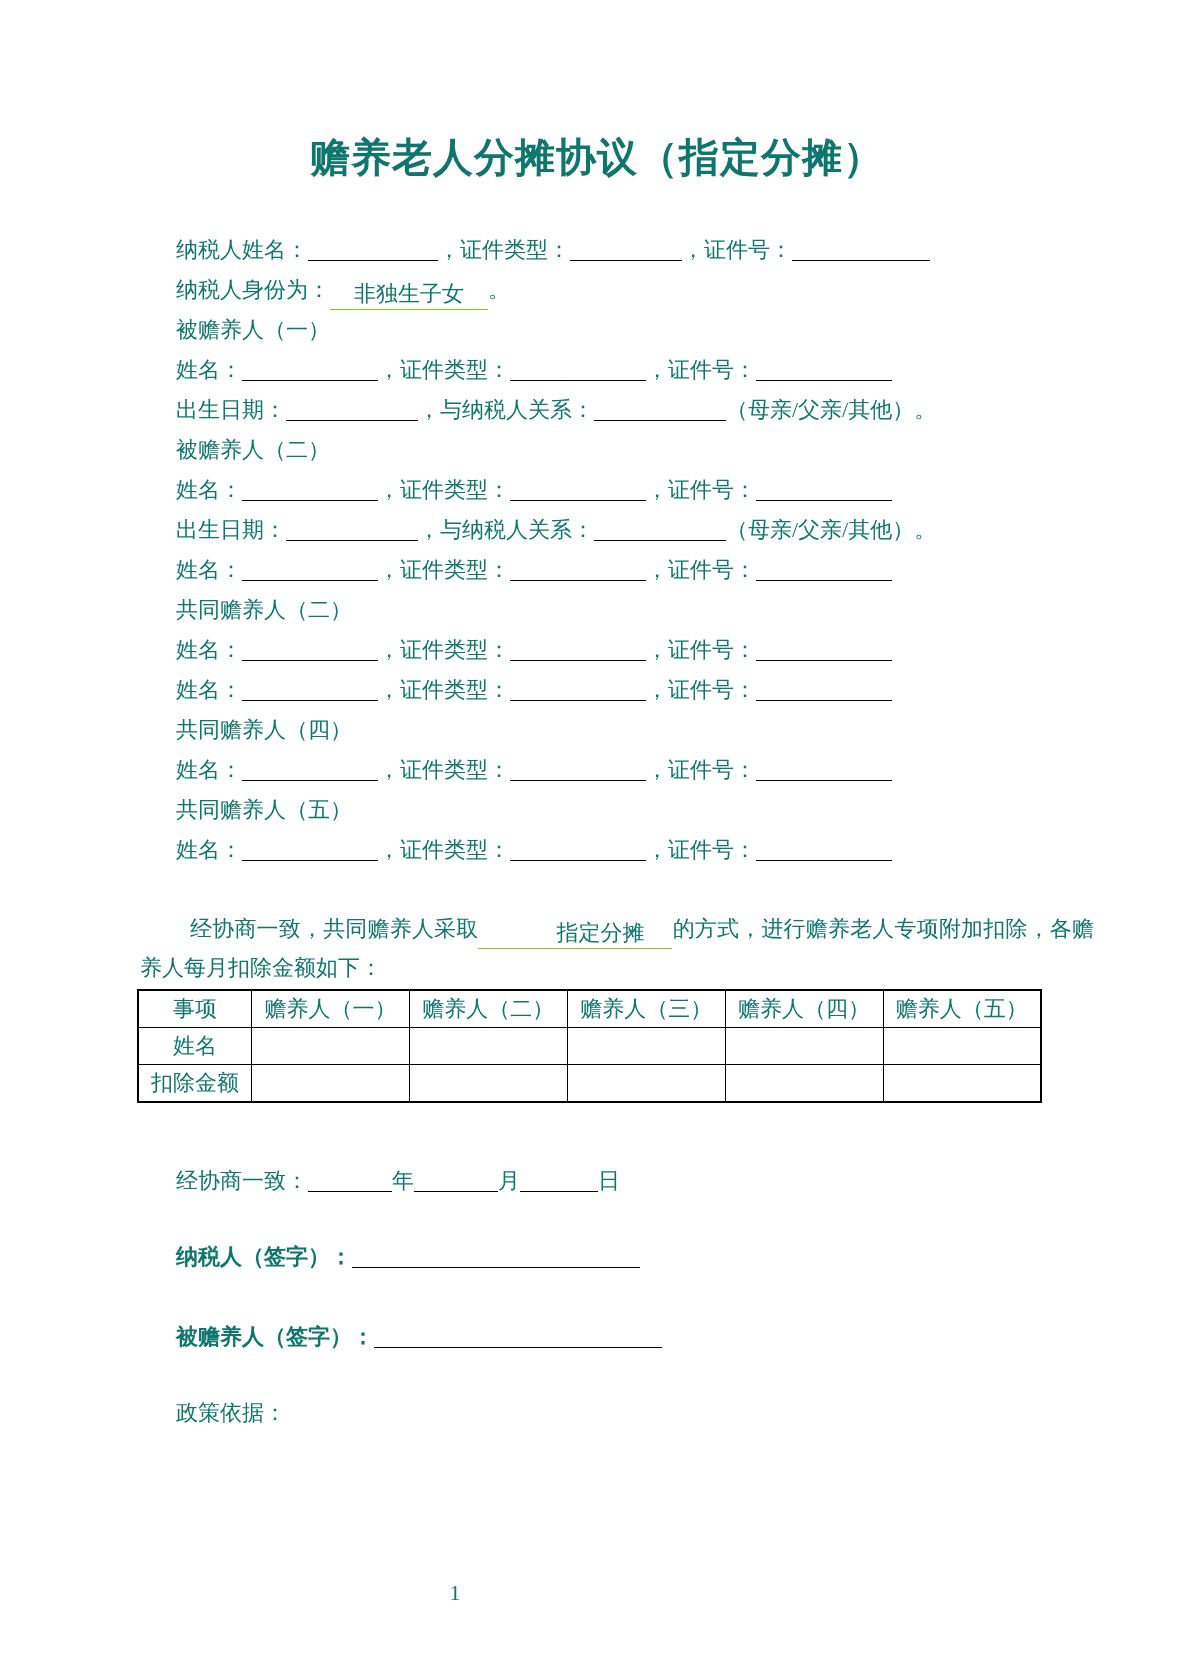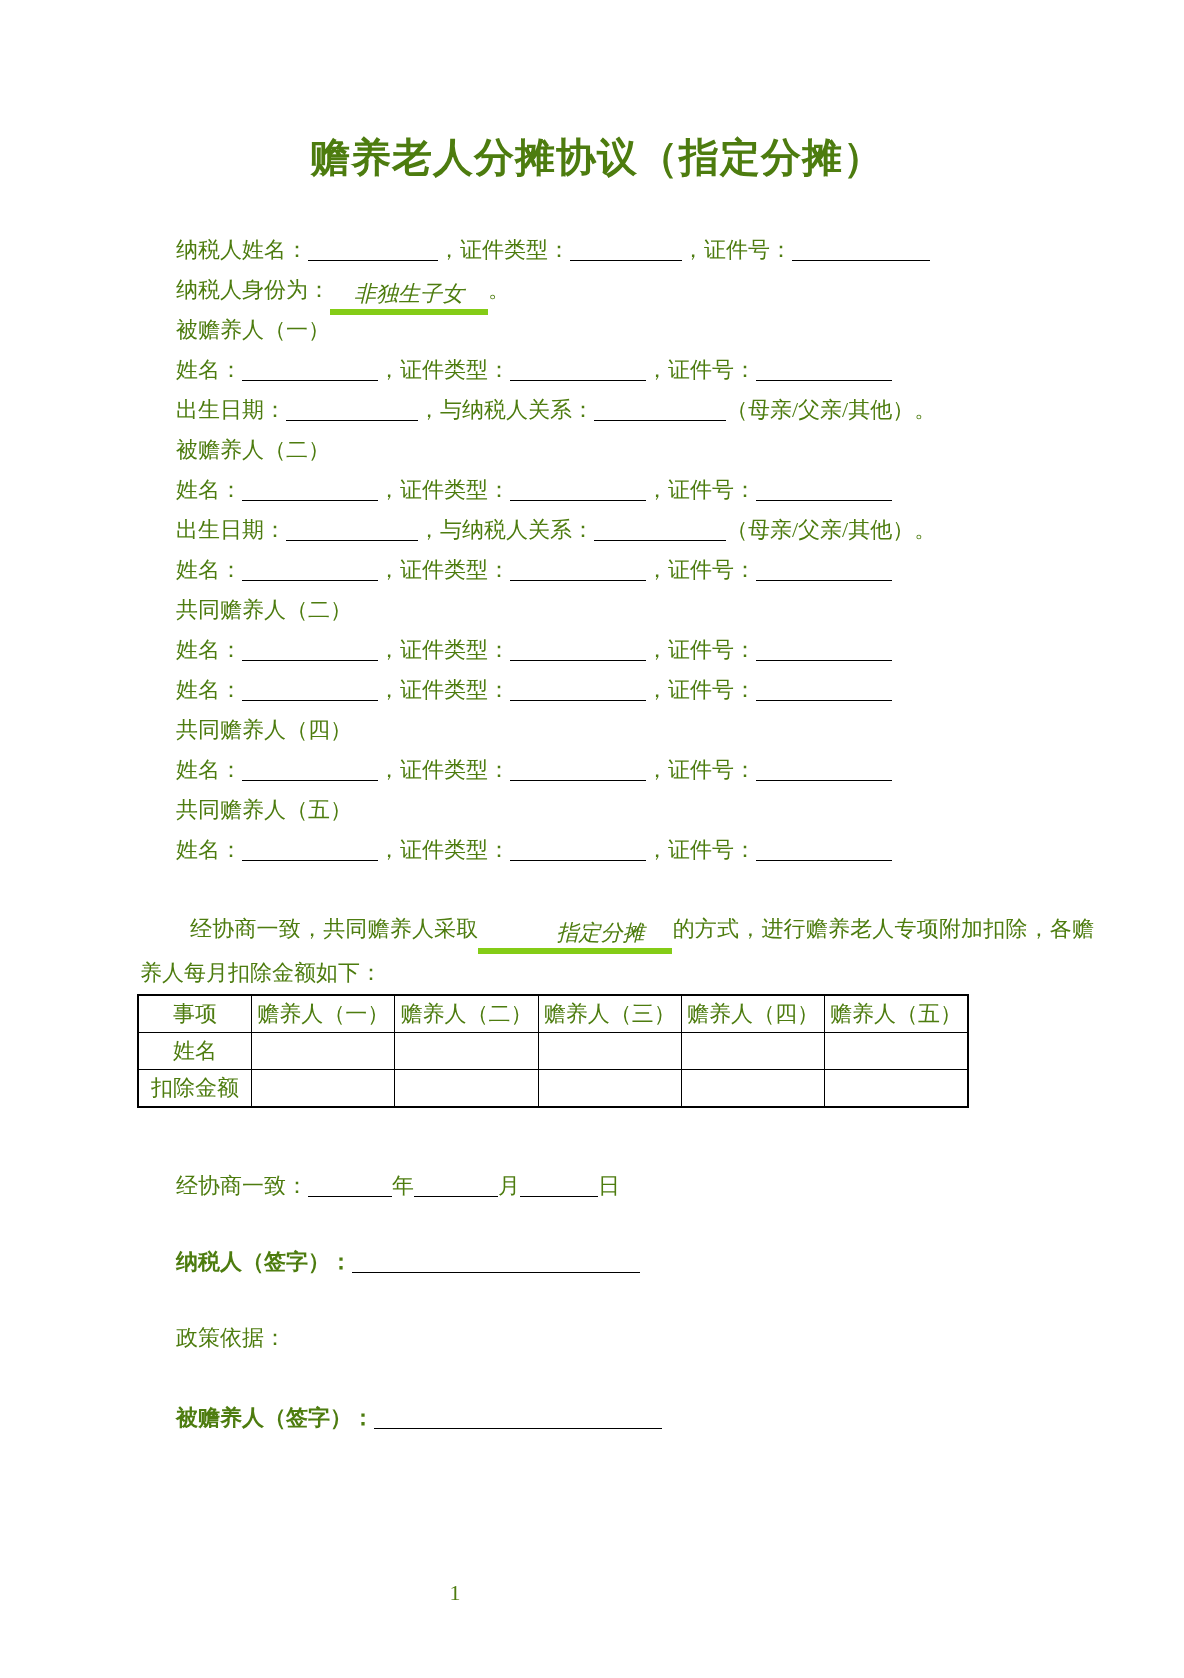--- a/index.html
+++ b/index.html
@@ -1,20 +1,20 @@
 <!DOCTYPE html>
 <html><head>
 <meta charset="utf-8">
 <style>
   html,body { margin:0; padding:0; background:#ffffff; }
   .page {
     position:relative;
     width:1184px; height:1678px;
     background:#ffffff;
-    color:#4d7c0f;
+    color:#0f766e;
     font-family:"Liberation Serif","DejaVu Serif",serif;
     font-size:22px;
     overflow:hidden;
   }
   .content { padding:0 130px 0 140px; }
   .doc-title {
     margin:0; padding-top:132px;
     font-size:40px; line-height:52px;
     font-weight:bold; text-align:center;
     letter-spacing:1px;
@@ -25,36 +25,35 @@
     white-space:nowrap;
   }
   .blank {
     display:inline-block;
     border-bottom:1px solid #000;
     height:24px;
     vertical-align:-4px;
   }
   .ufield {
     display:inline-block;
-    border-bottom:6px solid #84cc16;
+    border-bottom:1px solid #84cc16;
     padding:0 24px;
     line-height:30px; height:30px;
     vertical-align:-4px;
-    font-style:italic;
   }
   .agreement {
     margin:40px -40px 0 0;
     line-height:38px;
     text-indent:50px;
     text-align:justify;
   }
   .share-table {
     border-collapse:collapse;
     margin:2px 0 0 -3px;
-    width:832px;
+    width:905px;
     table-layout:fixed;
   }
   .share-table th, .share-table td {
     border:1px solid #000;
     height:36px;
     font-weight:normal;
     text-align:center;
     font-size:22px;
     padding:0 2px;
   }
@@ -163,24 +162,24 @@
       </table>
 
     <div class="sig-line sig-date">
       <span>经协商一致：</span><span class="blank" style="width:84px"></span><span>年</span><span class="blank" style="width:84px"></span><span>月</span><span class="blank" style="width:78px"></span><span>日</span>
     </div>
 
     <div class="sig-line sig-taxpayer">
       <span>纳税人（签字）：</span><span class="blank" style="width:288px"></span>
     </div>
 
+    <div class="sig-line sig-dependent">
+      <span>被赡养人（签字）：</span><span class="blank" style="width:288px"></span>
+    </div>
+
     <div class="sig-line policy" style="font-weight:normal">
       <span>政策依据：</span>
-    </div>
-
-    <div class="sig-line sig-dependent">
-      <span>被赡养人（签字）：</span><span class="blank" style="width:288px"></span>
     </div>
 
   </div>
 
   <div class="page-number">1</div>
 </div>
 
 </body></html>

